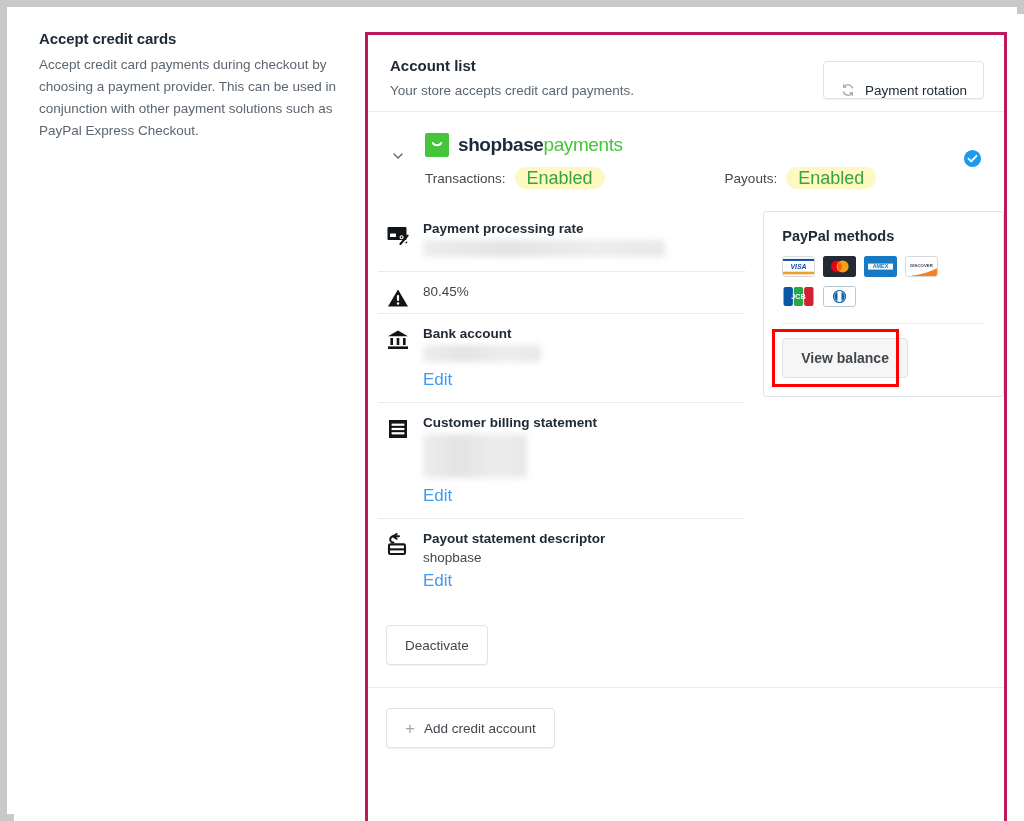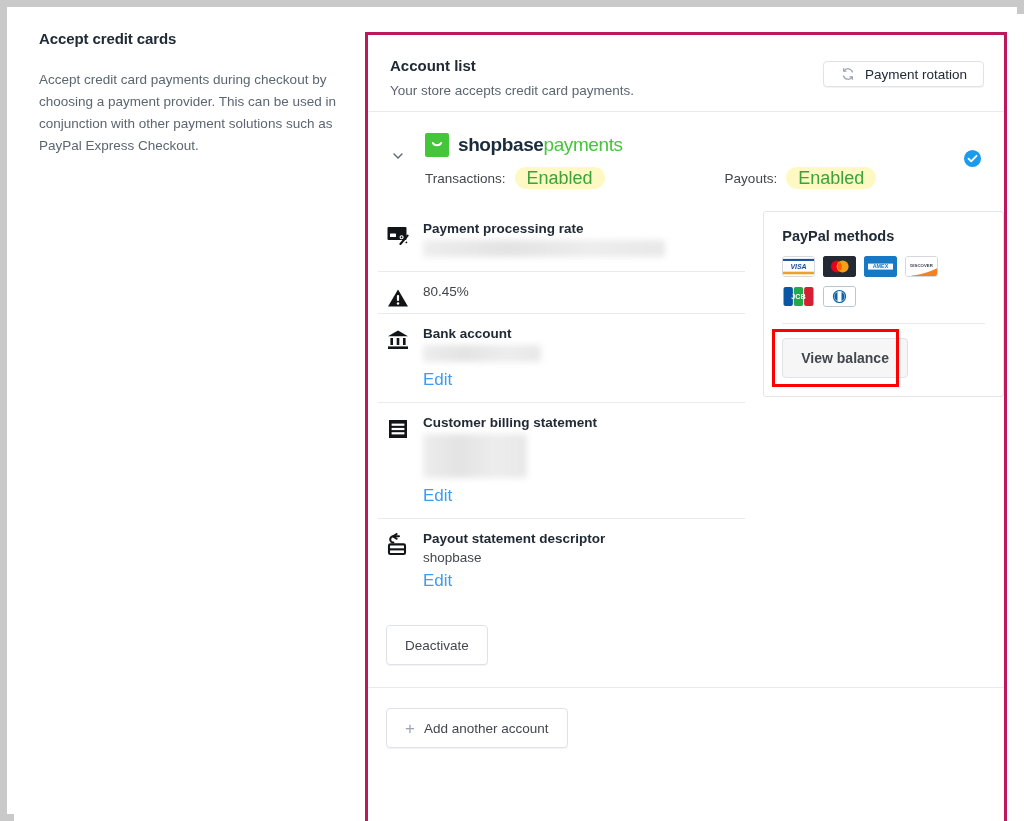--- a/index.html
+++ b/index.html
@@ -34,21 +34,21 @@
   .left-col {
     position: absolute;
     left: 25px;
     top: 16px;
     width: 320px;
   }
   .left-title {
     font-size: 15px;
     font-weight: bold;
     color: #212b36;
-    margin: 0 0 22px 0;
+    margin: 0 0 7px 0;
     letter-spacing: -0.1px;
   }
   .left-desc {
     font-size: 13.5px;
     line-height: 22px;
     color: #5c6670;
     margin: 0;
   }
 
   
@@ -78,23 +78,23 @@
   .card-subtitle {
     font-size: 13.5px;
     color: #5c6670;
     margin: 0;
   }
   .rotation-btn {
     position: absolute;
     right: 20px;
     top: 26px;
     display: flex;
-    align-items: center;
+    align-items: flex-end;
     gap: 9px;
-    height: 26px;
+    height: 38px;
     padding: 0 16px;
     box-sizing: border-box;
     background: #ffffff;
     border: 1px solid #dfe3e8;
     border-radius: 4px;
     font-size: 13.5px;
     color: #212b36;
     cursor: pointer;
     box-shadow: 0 1px 0 rgba(22,29,37,0.05);
   }
@@ -557,19 +557,19 @@
       <div class="deactivate-wrap">
         <div class="ghost-btn">Deactivate</div>
       </div>
     </div>
 
     <div class="divider"></div>
 
     <div class="card-footer">
       <div class="ghost-btn">
         <span class="plus-glyph">+</span>
-        <span>Add another account</span>
+        <span>Add credit account</span>
       </div>
     </div>
 
   </div>
  </div>
 </div>
 
 </body></html>

